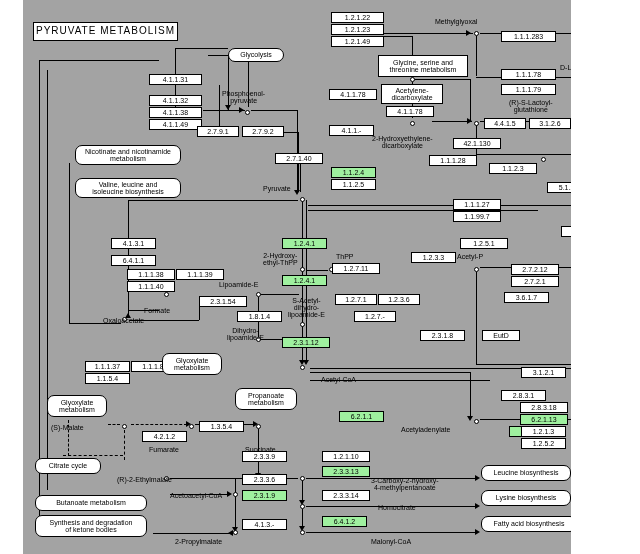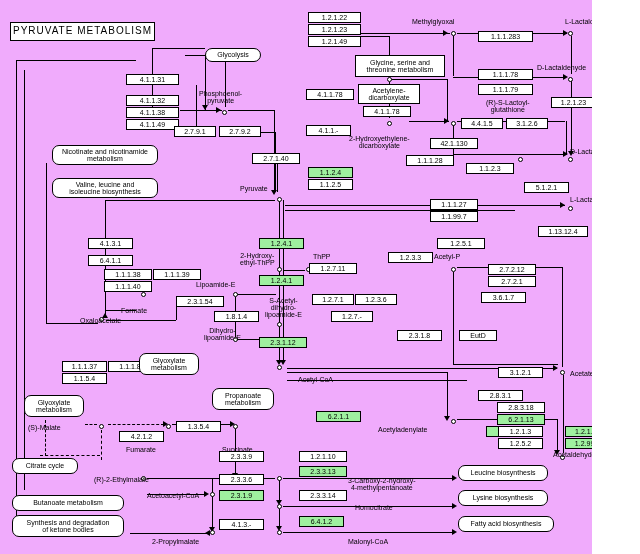--- a/index.html
+++ b/index.html
@@ -1,17 +1,17 @@
 <!DOCTYPE html>
 <html><head>
 <meta charset="utf-8">
 <style>
   html,body{margin:0;padding:0;background:#fff;}
   body{font-family:"Liberation Sans", sans-serif;}
-  #stage{position:relative;width:592px;height:554px;background:#f0abfc;overflow:hidden;}
+  #stage{position:relative;width:548px;height:554px;background:#a3a3a3;overflow:hidden;margin-left:23px;}
   .box{position:absolute;box-sizing:border-box;border:1px solid #000;background:#fff;
        font-size:7px;line-height:1.05;color:#000;text-align:center;
        display:flex;align-items:center;justify-content:center;padding:0 1px;}
   .box.green{background:#9ff09f;}
   .box.rounded{border-radius:7px;}
   .box.title{font-size:10px;letter-spacing:1px;}
   .box.multi{display:flex;flex-direction:column;justify-content:center;}
   .box.multi span{display:block;}
   .node{position:absolute;width:5px;height:5px;border:1px solid #000;border-radius:50%;
         background:#fff;box-sizing:border-box;}

